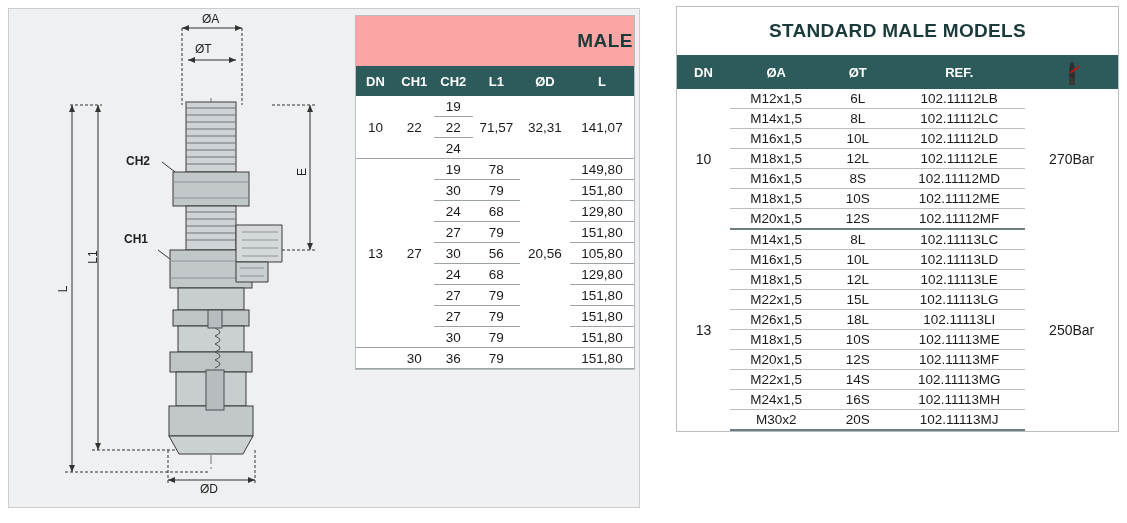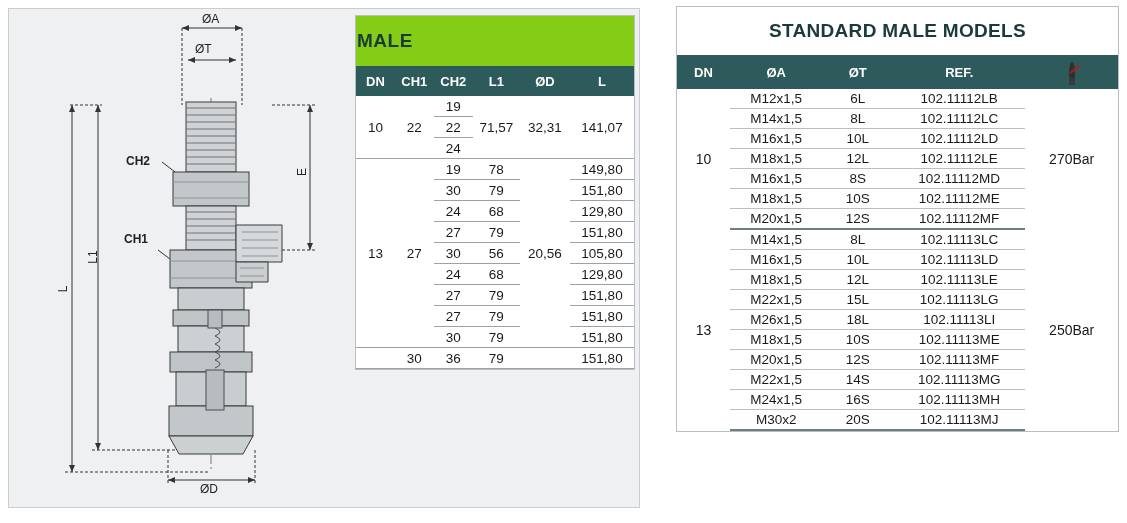--- a/index.html
+++ b/index.html
@@ -30,22 +30,22 @@
     letter-spacing:.2px;
   }
 
   
   .male-table-wrap{
     position:absolute;left:346px;top:6px;width:280px;background:#ffffff;
     border:1px solid #b9bec1;box-sizing:border-box;
   }
   table{border-collapse:collapse;width:100%;}
   .male-title{
-    height:48px;text-align:left;font-size:19px;font-weight:bold;
-    color:#1b3b3b;letter-spacing:.5px;background:#84cc16;
+    height:48px;text-align:right;font-size:19px;font-weight:bold;
+    color:#1b3b3b;letter-spacing:.5px;background:#fca5a5;
     border-bottom:1px solid #2d5a5a;
   }
   .male-head th{
     background:#2d5a5a;color:#ffffff;font-size:13px;font-weight:bold;
     padding:7px 0 7px 0;text-align:center;border:0;
   }
   .male-body td{
     text-align:center;font-size:13.5px;color:#1a1a1a;
     padding:1px 2px;height:18px;
   }

